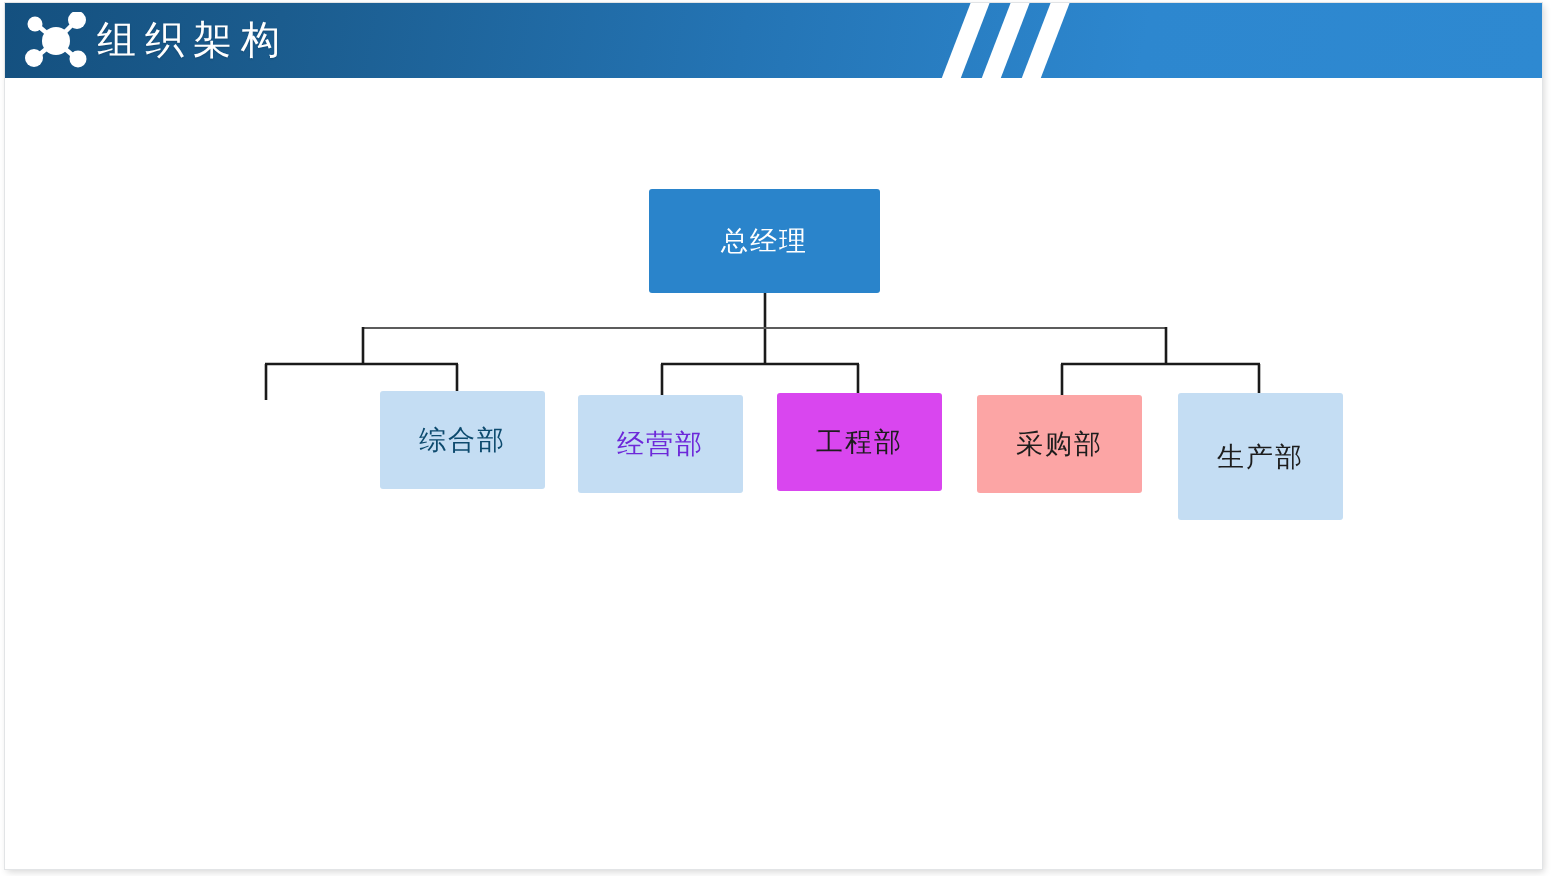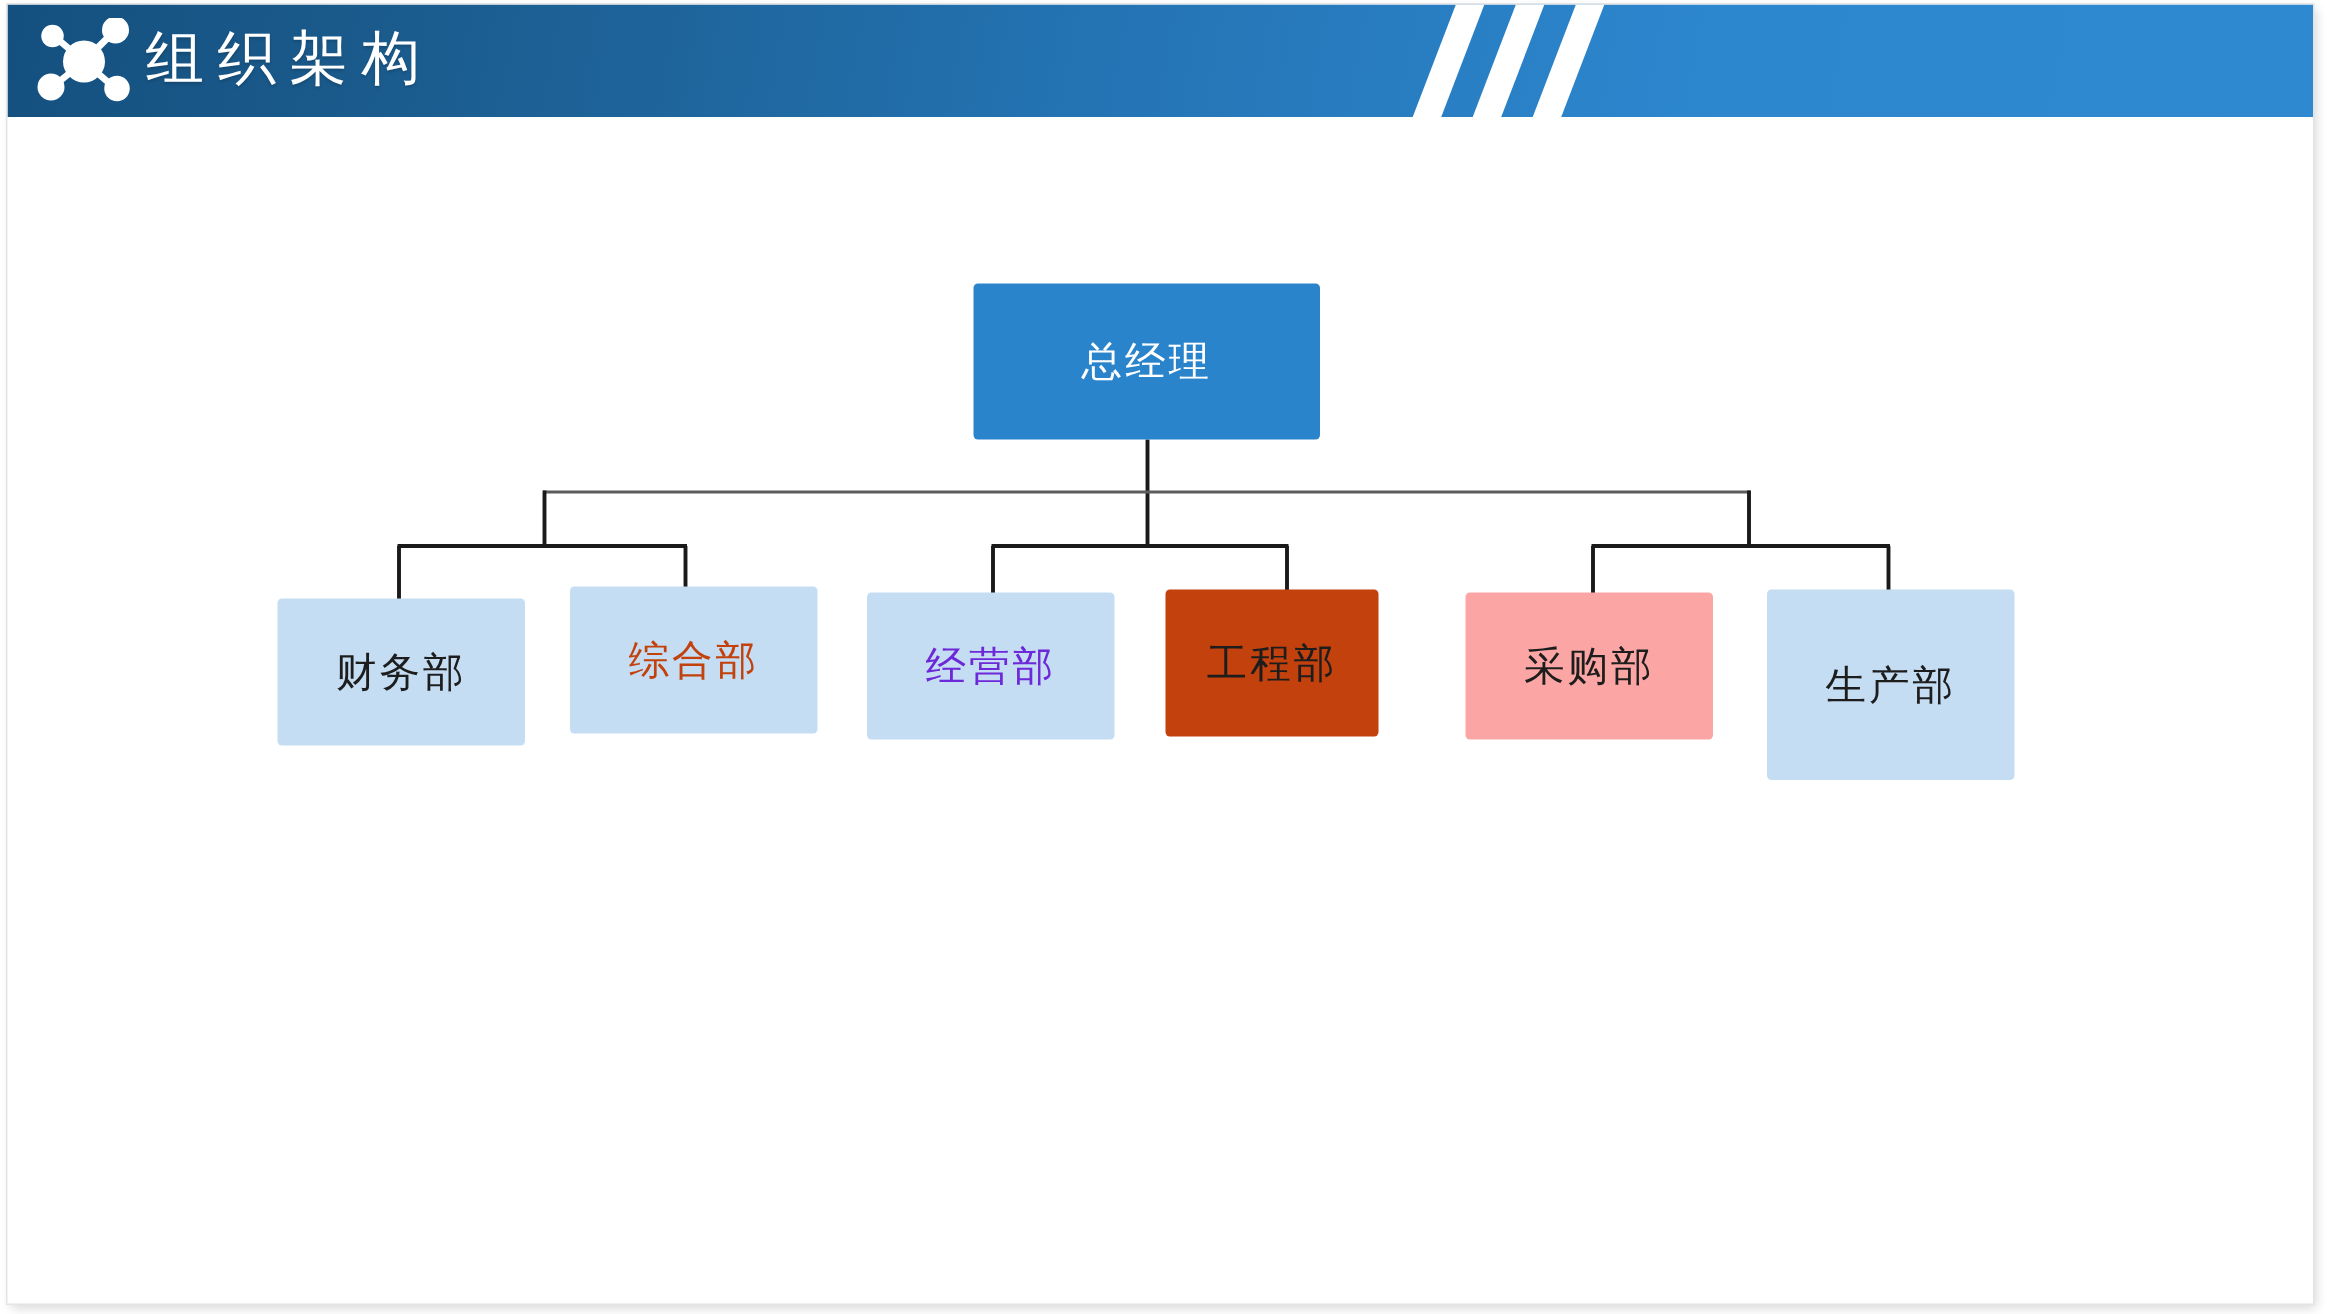--- a/index.html
+++ b/index.html
@@ -172,21 +172,20 @@
       <line x1="657" y1="286" x2="657" y2="318" stroke="#1a1a1a" stroke-width="2.6"></line>
       <line x1="853" y1="286" x2="853" y2="316" stroke="#1a1a1a" stroke-width="2.6"></line>
 
       <line x1="1056" y1="286" x2="1255" y2="286" stroke="#1a1a1a" stroke-width="2.6"></line>
       <line x1="1057" y1="286" x2="1057" y2="318" stroke="#1a1a1a" stroke-width="2.6"></line>
       <line x1="1254" y1="286" x2="1254" y2="316" stroke="#1a1a1a" stroke-width="2.6"></line>
     </svg>
 
     <div class="node node-root" id="node-root" style="left: 644px; top: 111px; width: 231px; height: 104px; background: rgb(42, 132, 203); color: rgb(255, 255, 255);">总经理</div>
 
-    <div class="node node-child" id="node-0" style="left: 180px; top: 321px; width: 165px; height: 98px; background: rgb(196, 221, 243); color: rgb(29, 29, 29);">财务部</div>
-    <div class="node node-child" id="node-1" style="left: 375px; top: 313px; width: 165px; height: 98px; background: rgb(196, 221, 243); color: #c2410c;">综合部</div>
+    <div class="node node-child" id="node-1" style="left: 375px; top: 313px; width: 165px; height: 98px; background: rgb(196, 221, 243); color: #0c4a6e;">综合部</div>
     <div class="node node-child" id="node-2" style="left: 573px; top: 317px; width: 165px; height: 98px; background: rgb(196, 221, 243); color: #6d28d9;">经营部</div>
-    <div class="node node-child" id="node-3" style="left: 772px; top: 315px; width: 142px; height: 98px; background: #c2410c; color: rgb(29, 29, 29);">工程部</div>
+    <div class="node node-child" id="node-3" style="left: 772px; top: 315px; width: 165px; height: 98px; background: #d946ef; color: rgb(29, 29, 29);">工程部</div>
     <div class="node node-child" id="node-4" style="left: 972px; top: 317px; width: 165px; height: 98px; background: #fca5a5; color: rgb(29, 29, 29);">采购部</div>
     <div class="node node-child" id="node-5" style="left: 1173px; top: 315px; width: 165px; height: 127px; background: rgb(196, 221, 243); color: rgb(29, 29, 29);">生产部</div>
 
   </div>
 </div>
 
 </body></html>

